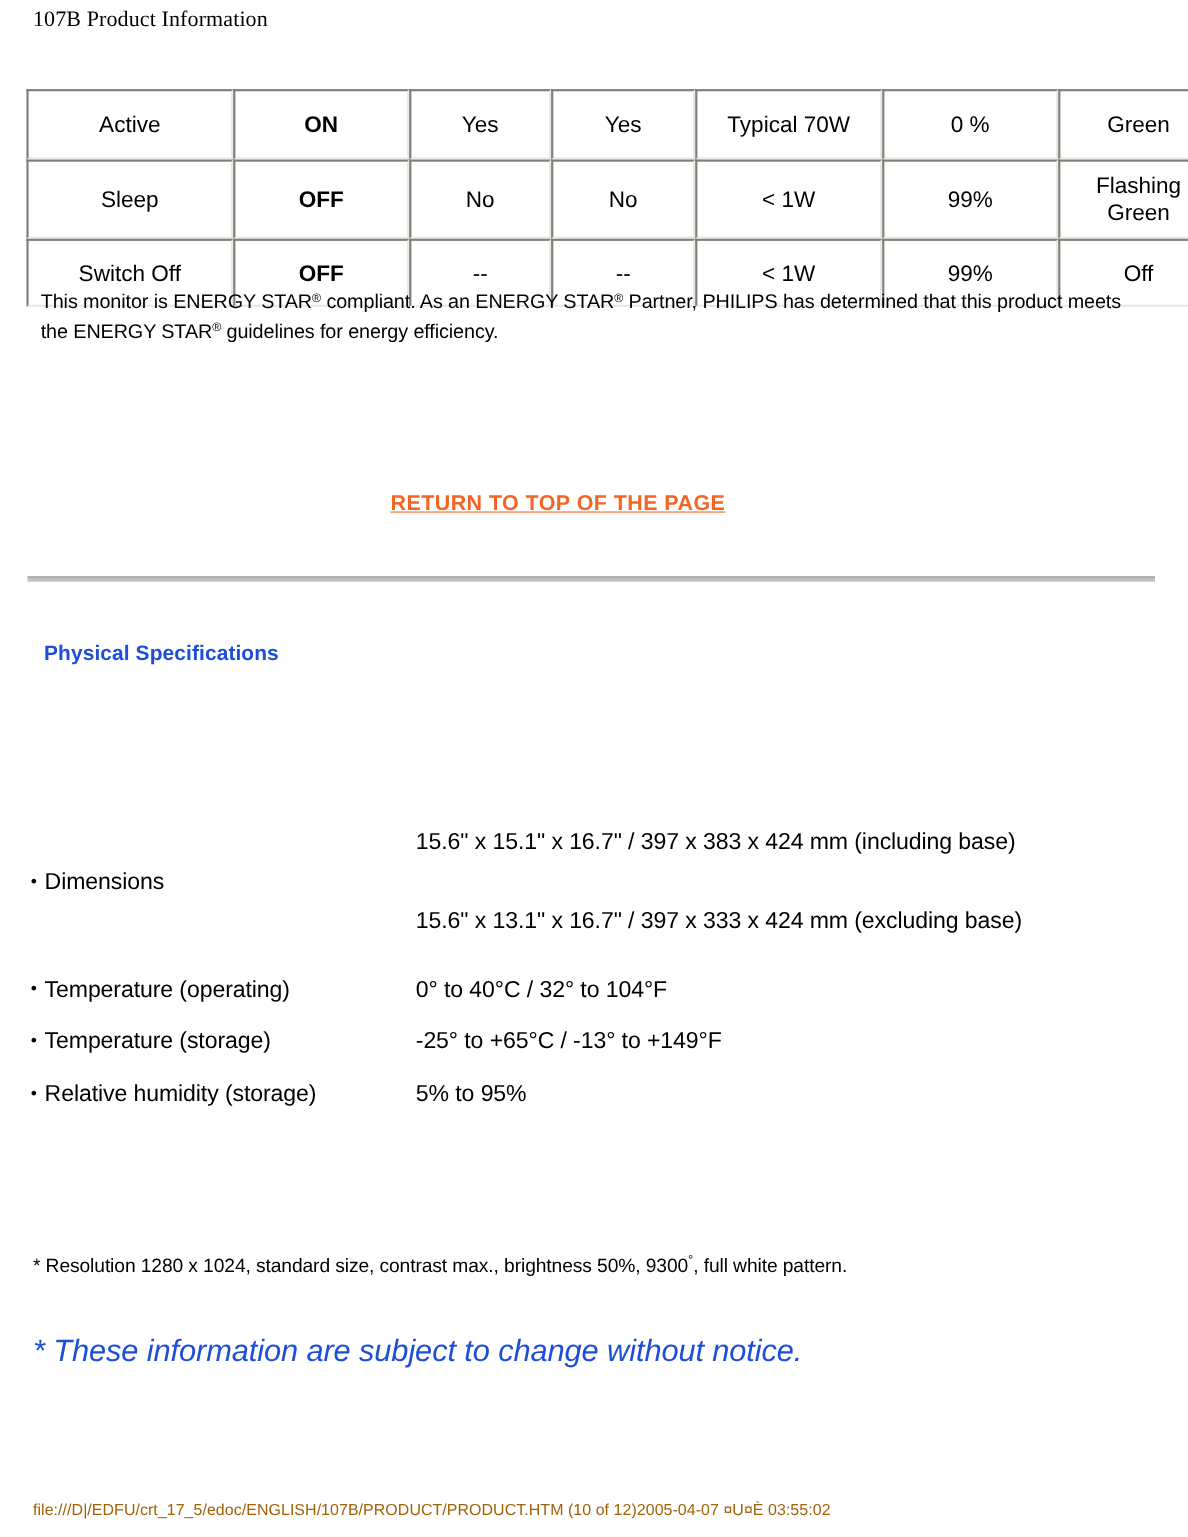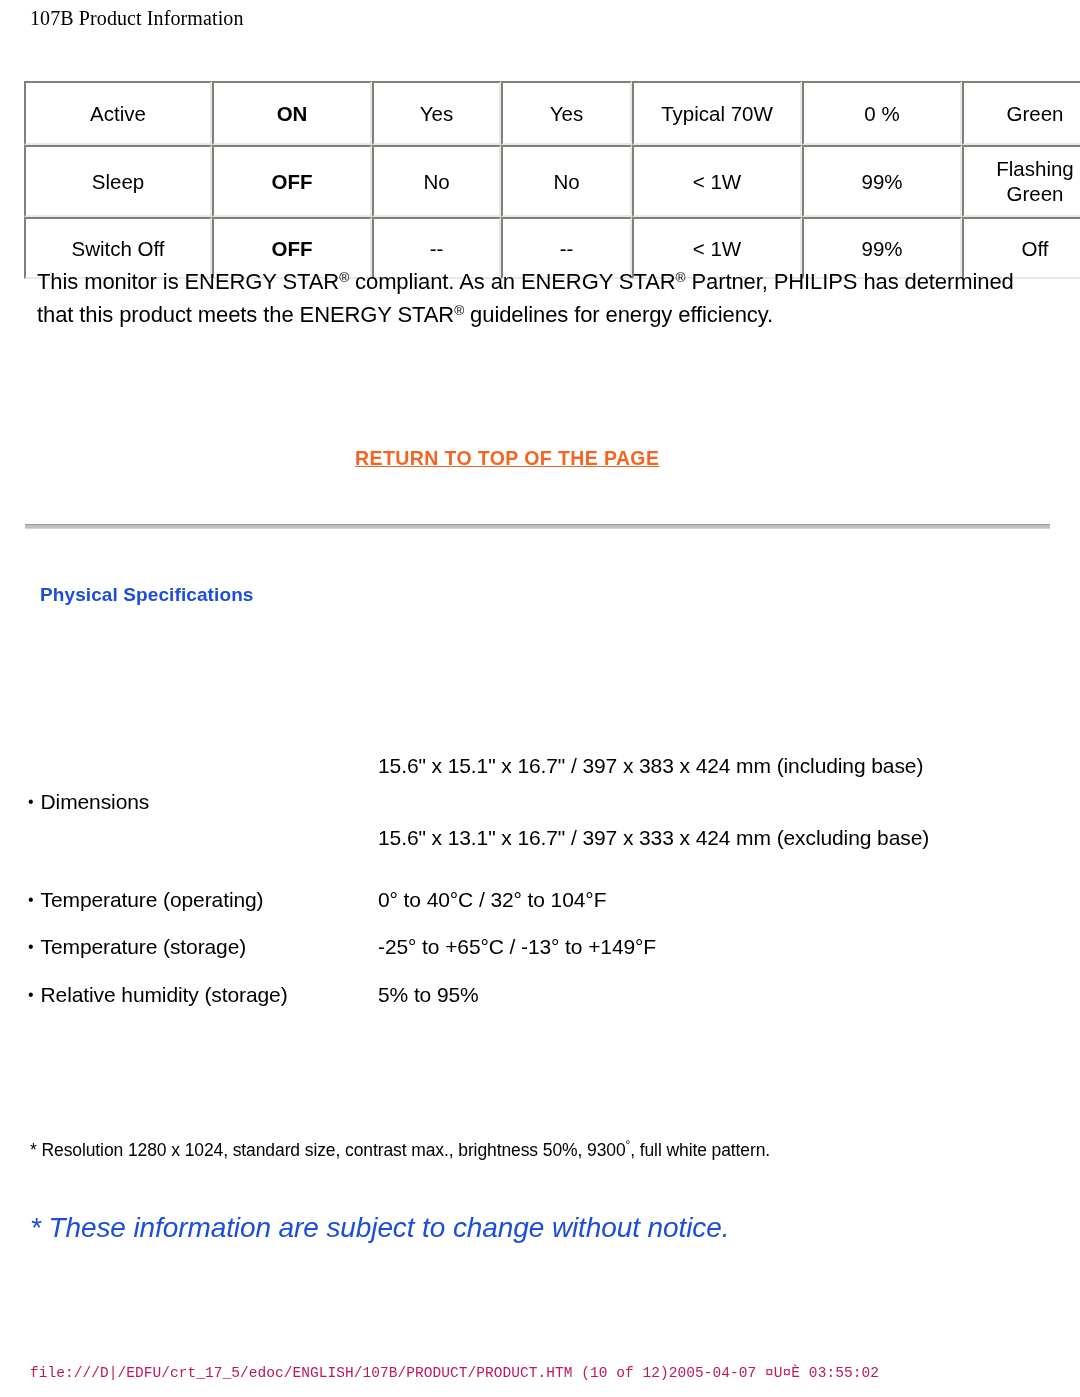--- a/index.html
+++ b/index.html
@@ -67,21 +67,21 @@
   .col4 { width: 158px; }
   .col5 { width: 148px; }
   .col6 { width: 134px; }
 
   
   .energy-para {
     position: absolute;
     left: 37px;
     top: 243px;
     width: 1005px;
-    font-size: 22px;
+    font-size: 18px;
     line-height: 1.52;
     color: #000000;
     letter-spacing: -0.1px;
   }
   .energy-para sup {
     font-size: 0.62em;
     vertical-align: 0.52em;
     line-height: 0;
   }
 
@@ -180,23 +180,23 @@
     color: #1d4ed8;
     letter-spacing: -0.1px;
     white-space: nowrap;
   }
 
   
   .page-footer {
     position: absolute;
     left: 30px;
     top: 1365px;
-    font-family: Liberation Mono, monospace;
+    font-family: Liberation Sans, sans-serif;
     font-size: 14.5px;
-    color: #be185d;
+    color: #a16207;
     white-space: nowrap;
     letter-spacing: 0.05px;
   }
 </style>
 </head>
 <body>
 
 <div class="page-header">107B Product Information</div>
 
 <div class="power-table-wrap">

